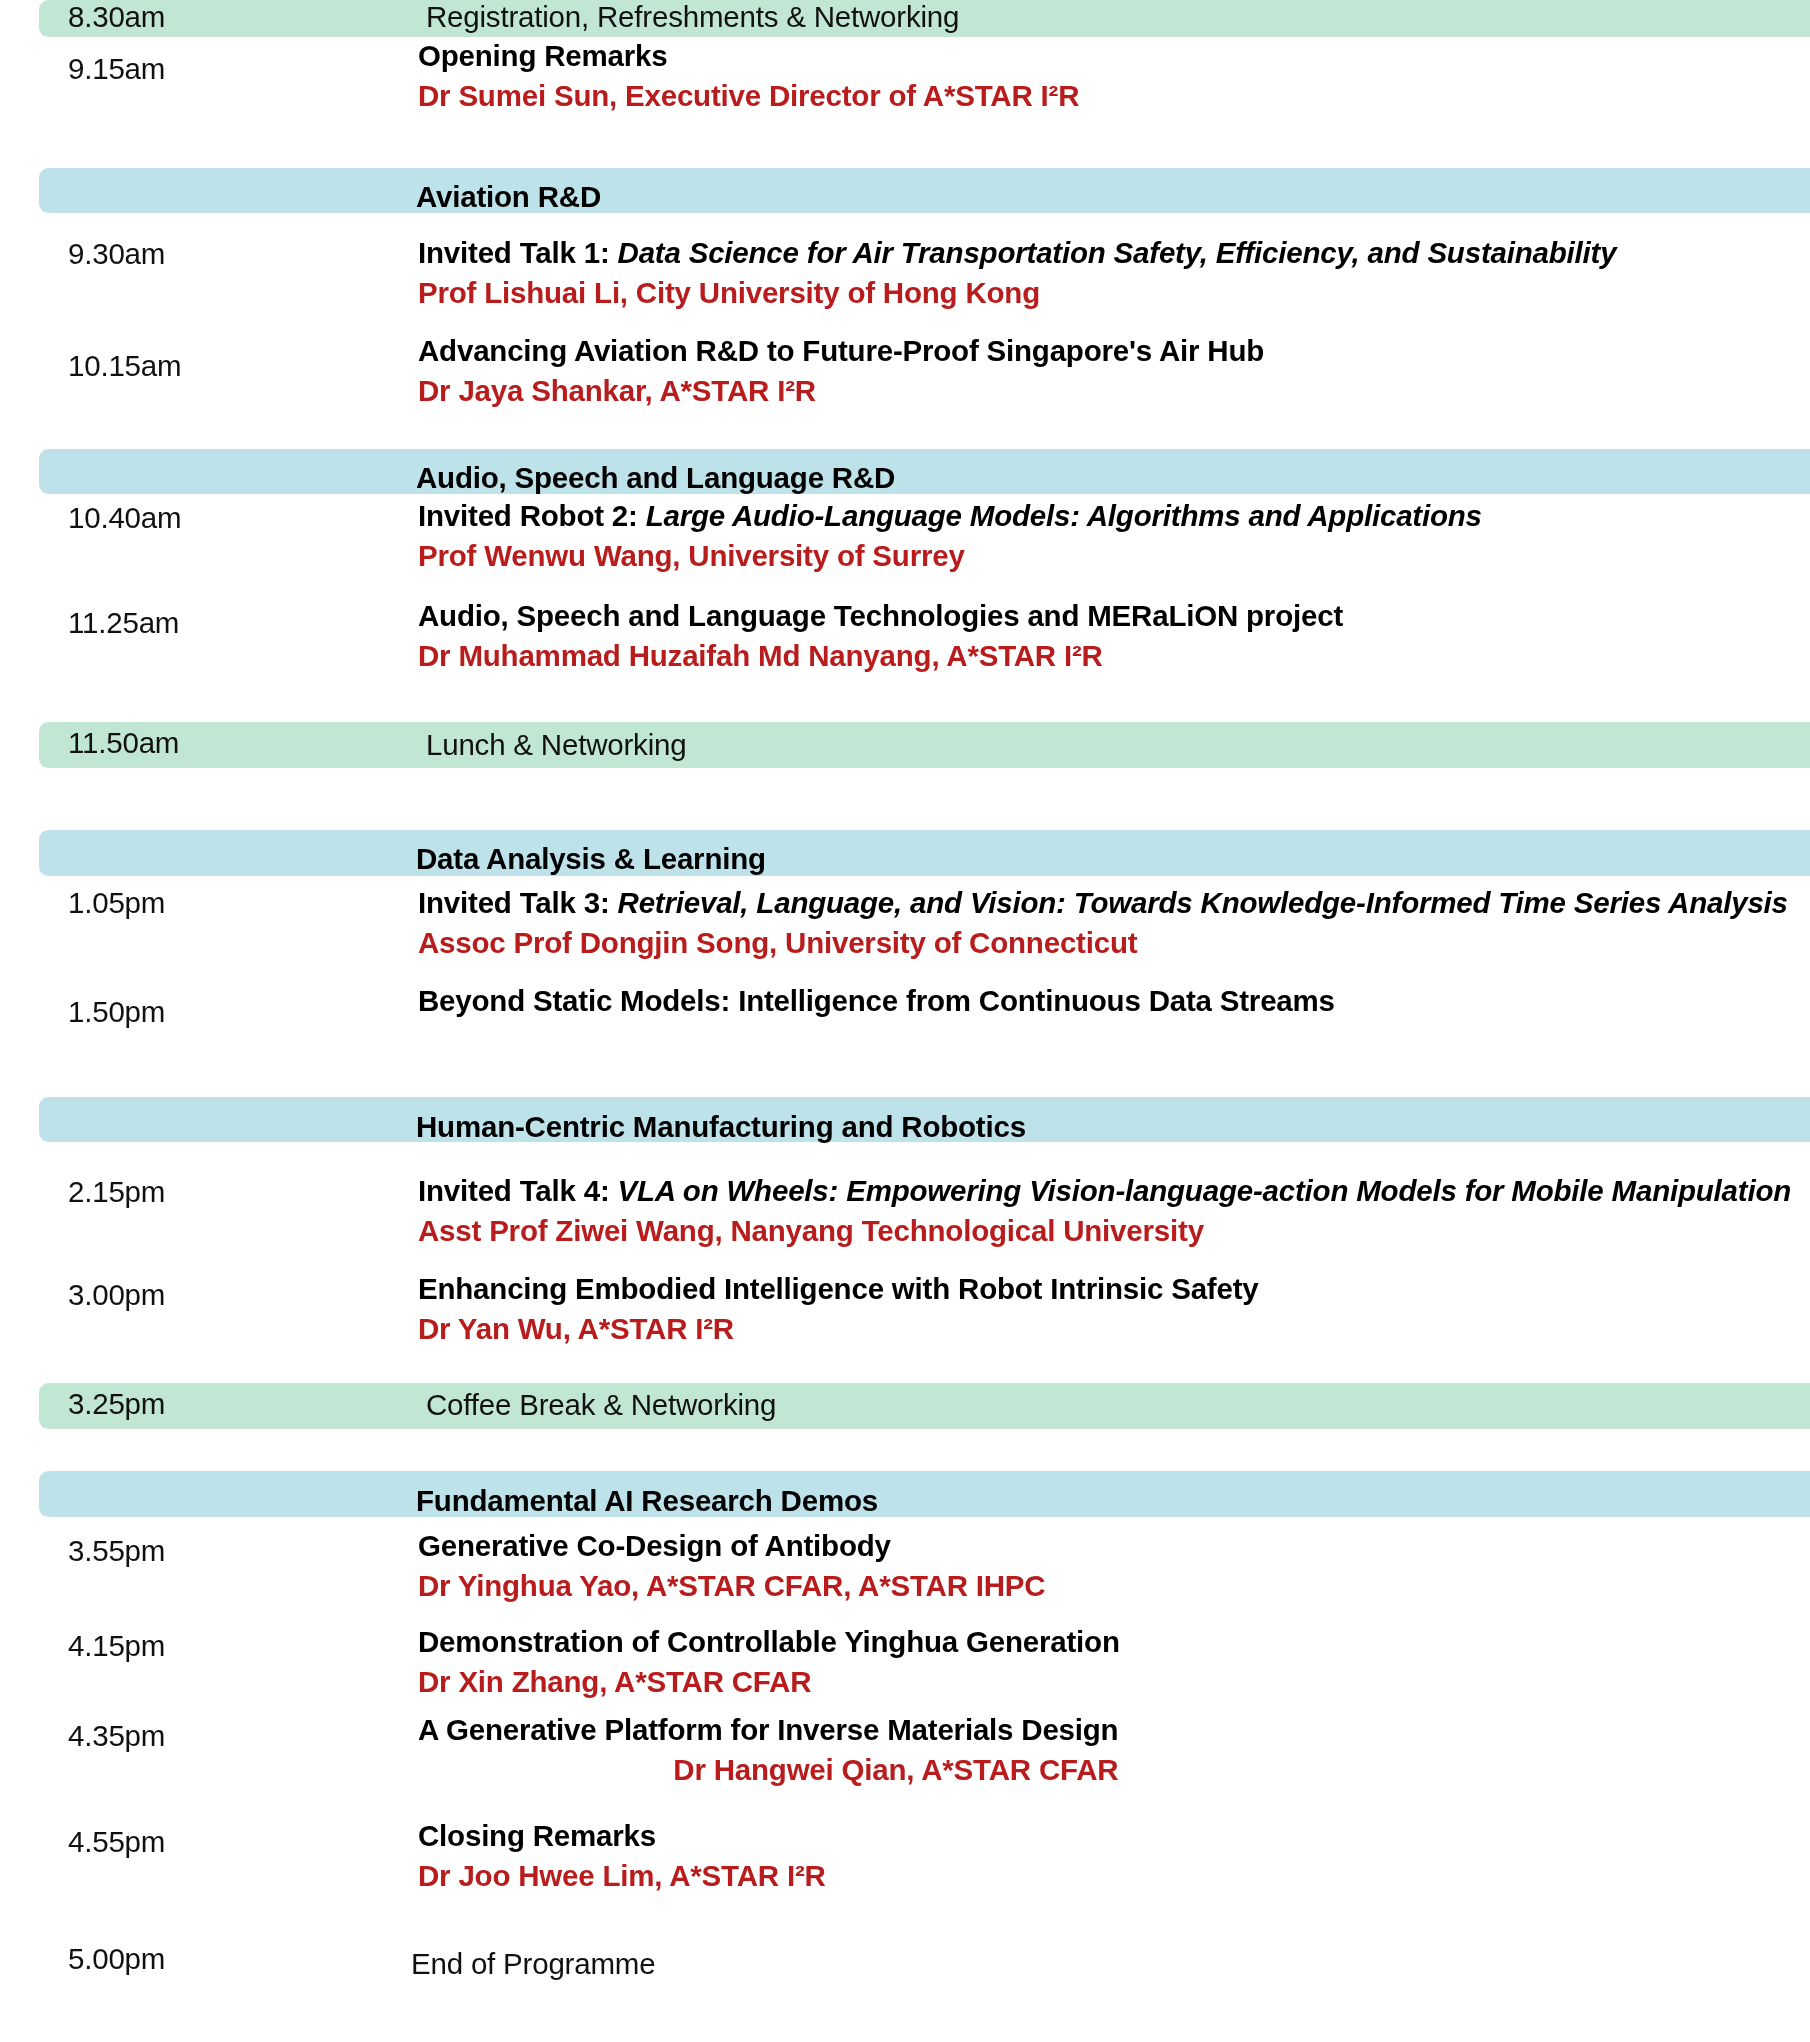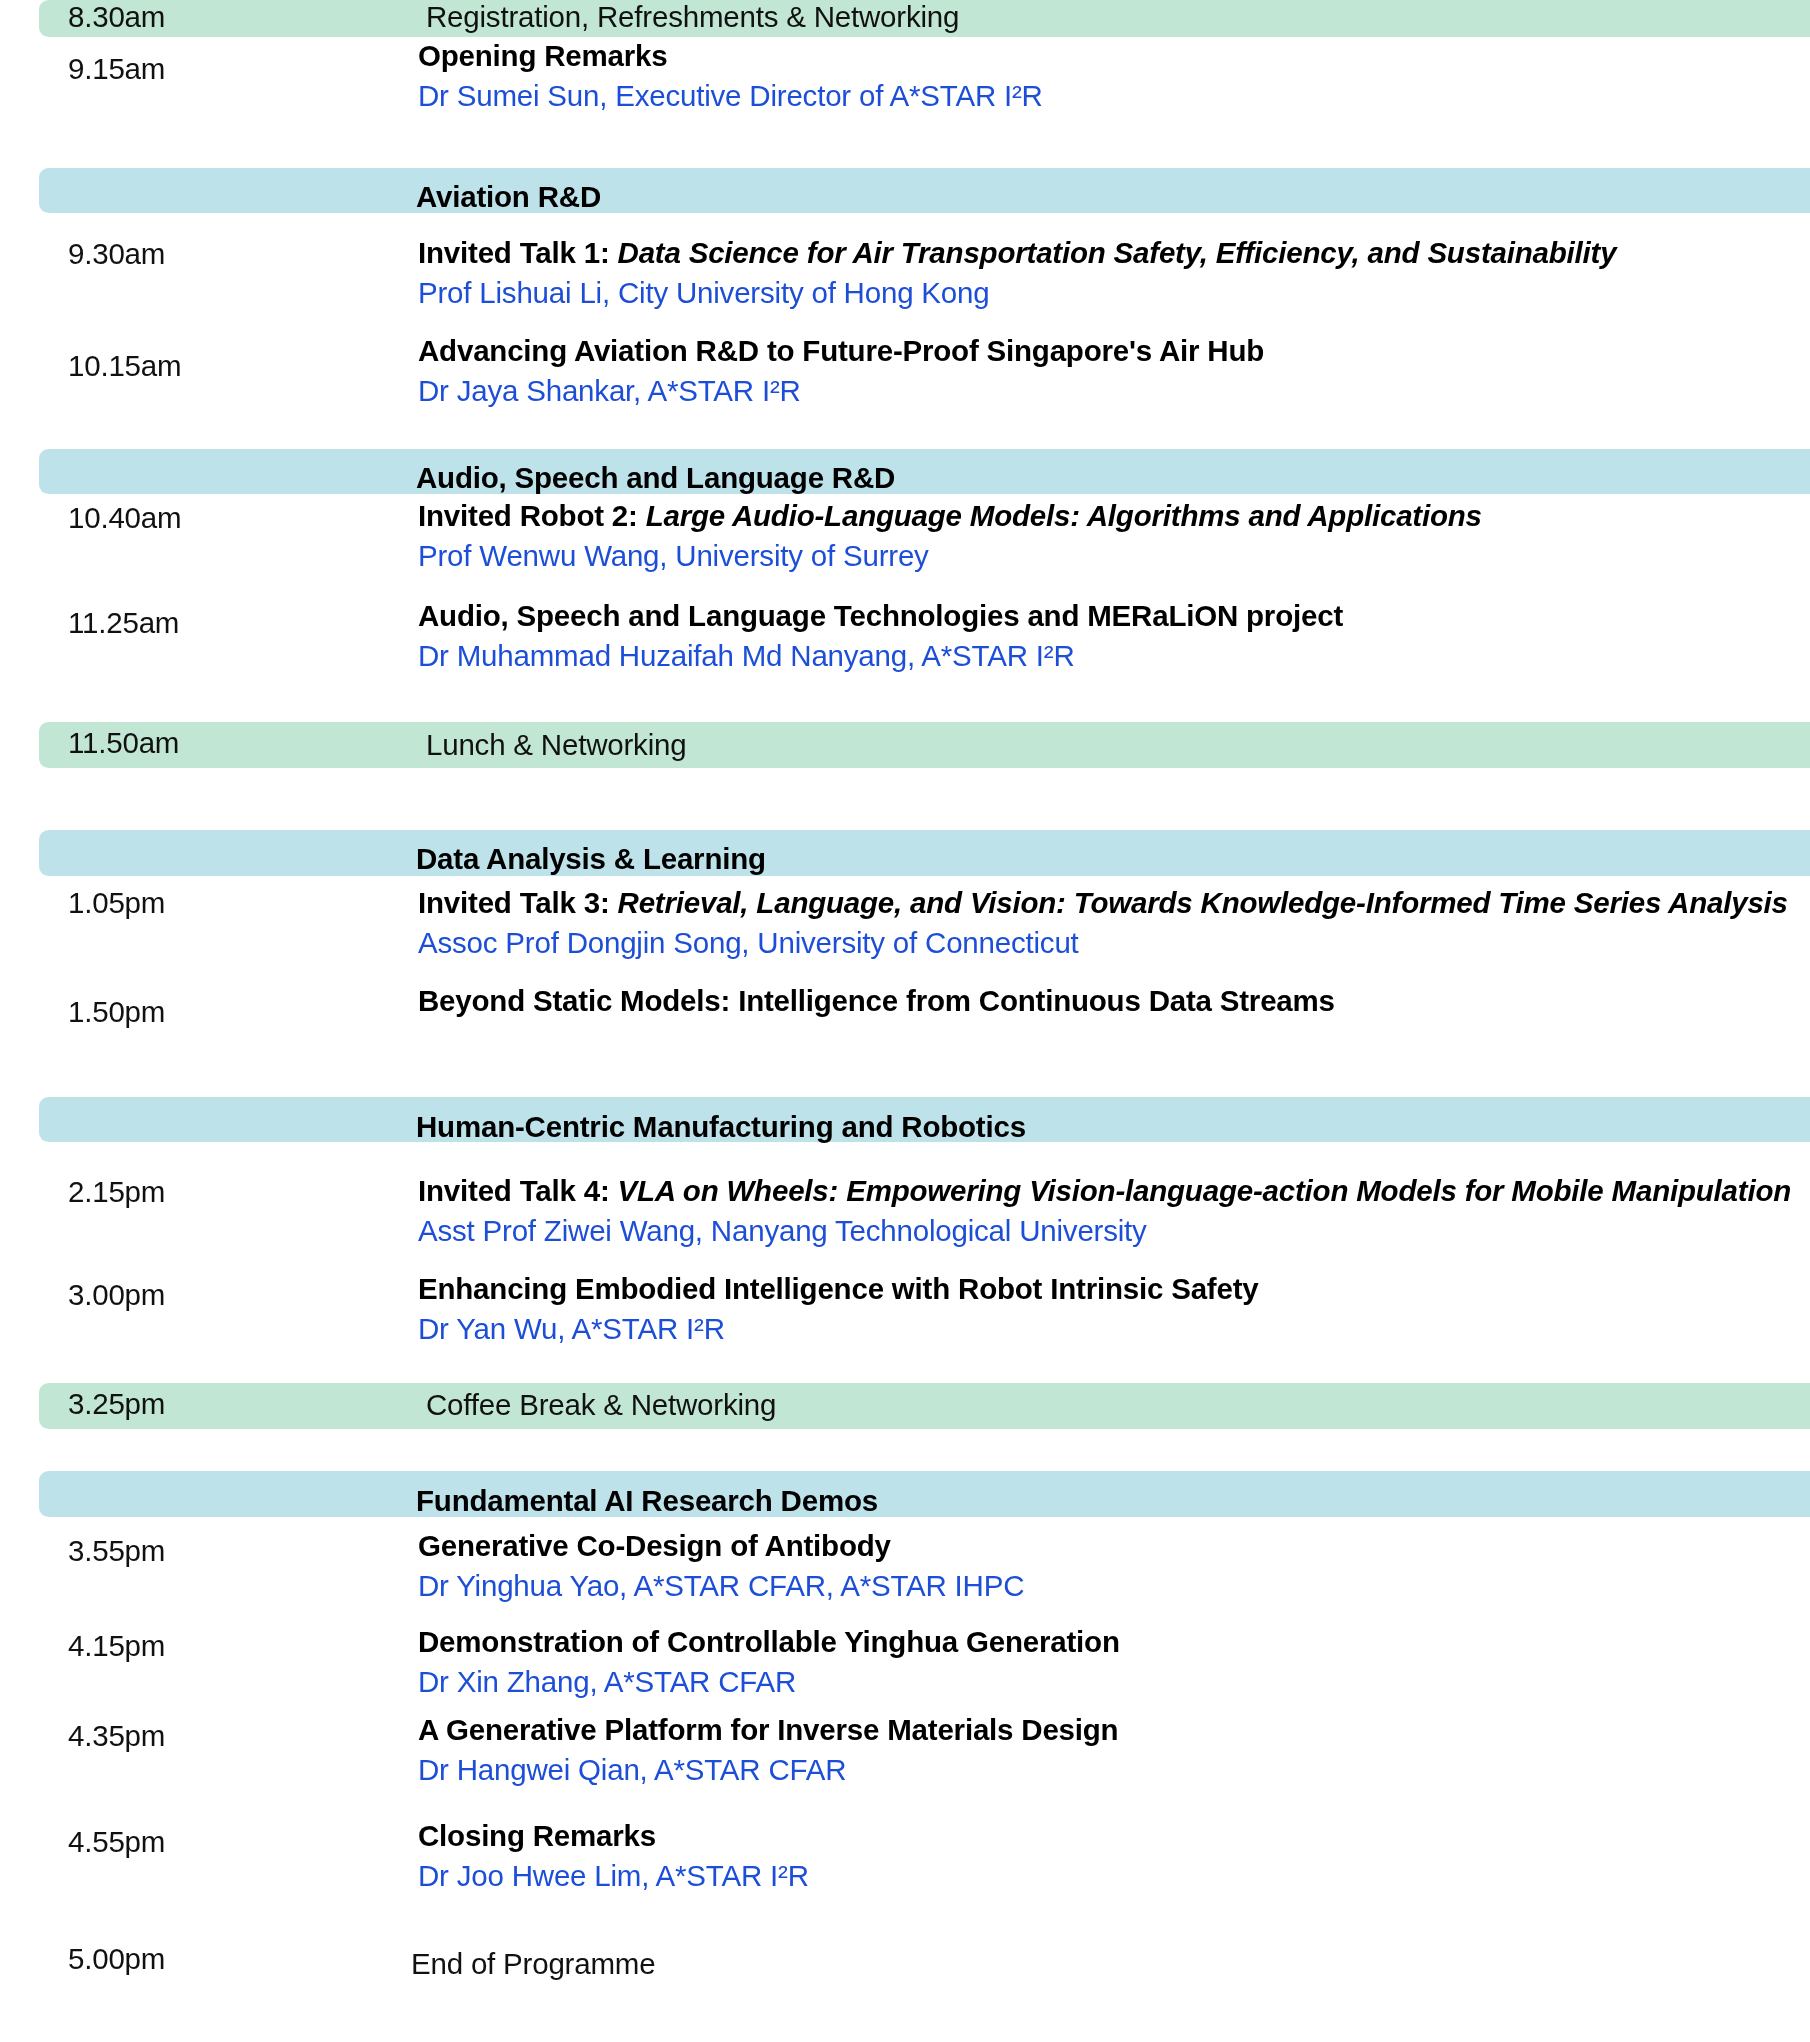--- a/index.html
+++ b/index.html
@@ -56,24 +56,24 @@
     line-height: 1.1;
     letter-spacing: -0.2px;
     color: #000000;
   }
   .title .em {
     font-style: italic;
     font-weight: bold;
   }
   .speaker {
     font-size: 29.5px;
-    font-weight: normal;
+    font-weight: bold;
     line-height: 1.1;
     letter-spacing: -0.2px;
-    color: #1d4ed8;
+    color: #b91c1c;
     margin-top: 8px;
   }
   .plain {
     font-size: 29.5px;
     font-weight: normal;
     line-height: 1.05;
     letter-spacing: -0.2px;
     color: #111111;
   }
   .sectionlabel {
@@ -171,21 +171,21 @@
     <div class="content" style="top: 1530px; left: 379px;">
       <div class="title"><span>Generative Co-Design of Antibody</span></div>
       <div class="speaker">Dr Yinghua Yao, A*STAR CFAR, A*STAR IHPC</div>
     </div>
     <div class="time" style="top: 1631px;">4.15pm</div>
     <div class="content" style="top: 1626px; left: 379px;">
       <div class="title"><span>Demonstration of Controllable Yinghua Generation</span></div>
       <div class="speaker">Dr Xin Zhang, A*STAR CFAR</div>
     </div>
     <div class="time" style="top: 1721px;">4.35pm</div>
-    <div class="content" style="top: 1714px; left: 379px;">
+    <div class="content" style="top: 1714px; left: 379px; text-align: right;">
       <div class="title"><span>A Generative Platform for Inverse Materials Design</span></div>
       <div class="speaker">Dr Hangwei Qian, A*STAR CFAR</div>
     </div>
     <div class="time" style="top: 1827px;">4.55pm</div>
     <div class="content" style="top: 1820px; left: 379px;">
       <div class="title"><span>Closing Remarks</span></div>
       <div class="speaker">Dr Joo Hwee Lim, A*STAR I²R</div>
     </div>
     <div class="time" style="top: 1944px;">5.00pm</div>
     <div class="content" style="top: 1949px; left: 372px;">

